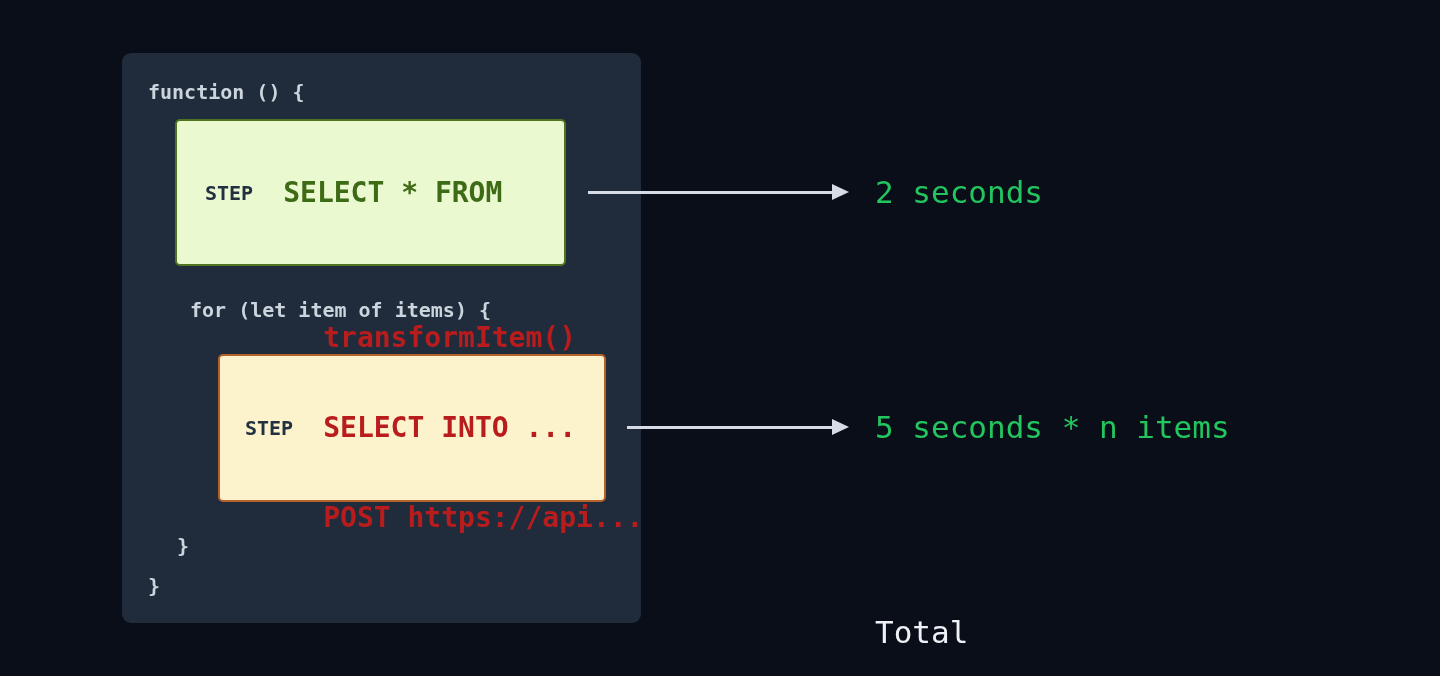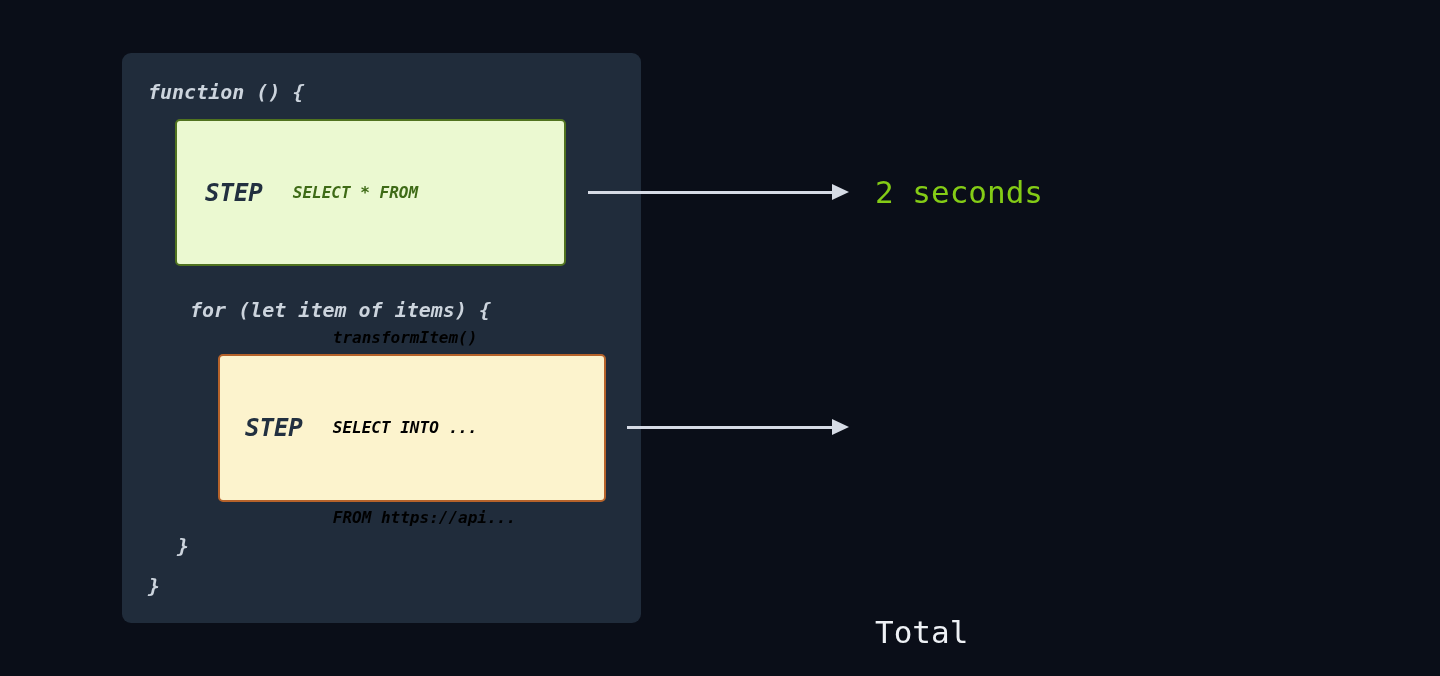--- a/index.html
+++ b/index.html
@@ -18,21 +18,20 @@
 
   
   .panel {
     position: absolute;
     left: 122px;
     top: 53px;
     width: 519px;
     height: 570px;
     background: #202c3b;
     border-radius: 9px;
-    font-style: italic;
   }
   .code-line {
     position: absolute;
     font-size: 20px;
     font-weight: bold;
     line-height: 26px;
     color: #ccd4dd;
     white-space: pre;
   }
   .fn-open   { left: 26px; top: 26px;  }
@@ -62,32 +61,32 @@
     top: 301px;
     width: 388px;
     height: 148px;
     background: #fcf3cd;
     border: 2px solid #b5622a;
     padding-left: 25px;
   }
   .step-label {
     flex: 0 0 48px;
     margin-right: 30px;
-    font-size: 24px;
+    font-size: 20px;
     font-weight: bold;
     color: #223040;
   }
   .step-lines {
-    font-size: 16px;
+    font-size: 28px;
     font-weight: bold;
     line-height: 30px;
     white-space: pre;
   }
   .green-text  { color: #3e6b16; }
-  .orange-text { color: #000000; }
+  .orange-text { color: #b91c1c; }
 
   
   .arrow {
     position: absolute;
     height: 16px;
     display: flex;
     align-items: center;
   }
   .arrow-1 { left: 588px; top: 184px; width: 261px; }
   .arrow-2 { left: 627px; top: 419px; width: 222px; }
@@ -104,21 +103,21 @@
     border-top: 8px solid transparent;
     border-bottom: 8px solid transparent;
   }
 
   
   .annotation {
     position: absolute;
     left: 875px;
     transform: translateY(-50%);
     font-size: 31px;
-    color: #84cc16;
+    color: #22c55e;
     white-space: pre;
   }
   .ann-1 { top: 192px; }
   .ann-2 { top: 427px; }
 
   .total-block {
     position: absolute;
     left: 875px;
     top: 530px;
     font-size: 31px;
@@ -143,21 +142,21 @@
       </div>
     </div>
 
     <div class="code-line for-open">for (let item of items) {</div>
 
     <div class="step-box yellow">
       <span class="step-label">STEP</span>
       <div class="step-lines orange-text">
         <div>transformItem()</div>
         <div>SELECT INTO ...</div>
-        <div>FROM https://api...</div>
+        <div>POST https://api...</div>
       </div>
     </div>
 
     <div class="code-line for-close">}</div>
 
     <div class="code-line fn-close">}</div>
 
   </div>
 
   <div class="arrow arrow-1">
@@ -165,19 +164,20 @@
     <div class="arrow-head"></div>
   </div>
 
   <div class="arrow arrow-2">
     <div class="arrow-line"></div>
     <div class="arrow-head"></div>
   </div>
 
   <div class="annotation ann-1">2 seconds</div>
 
+  <div class="annotation ann-2">5 seconds * n items</div>
 
   <div class="total-block">
     <div>Total</div>
     
   </div>
 
 </div>
 
 </body></html>

